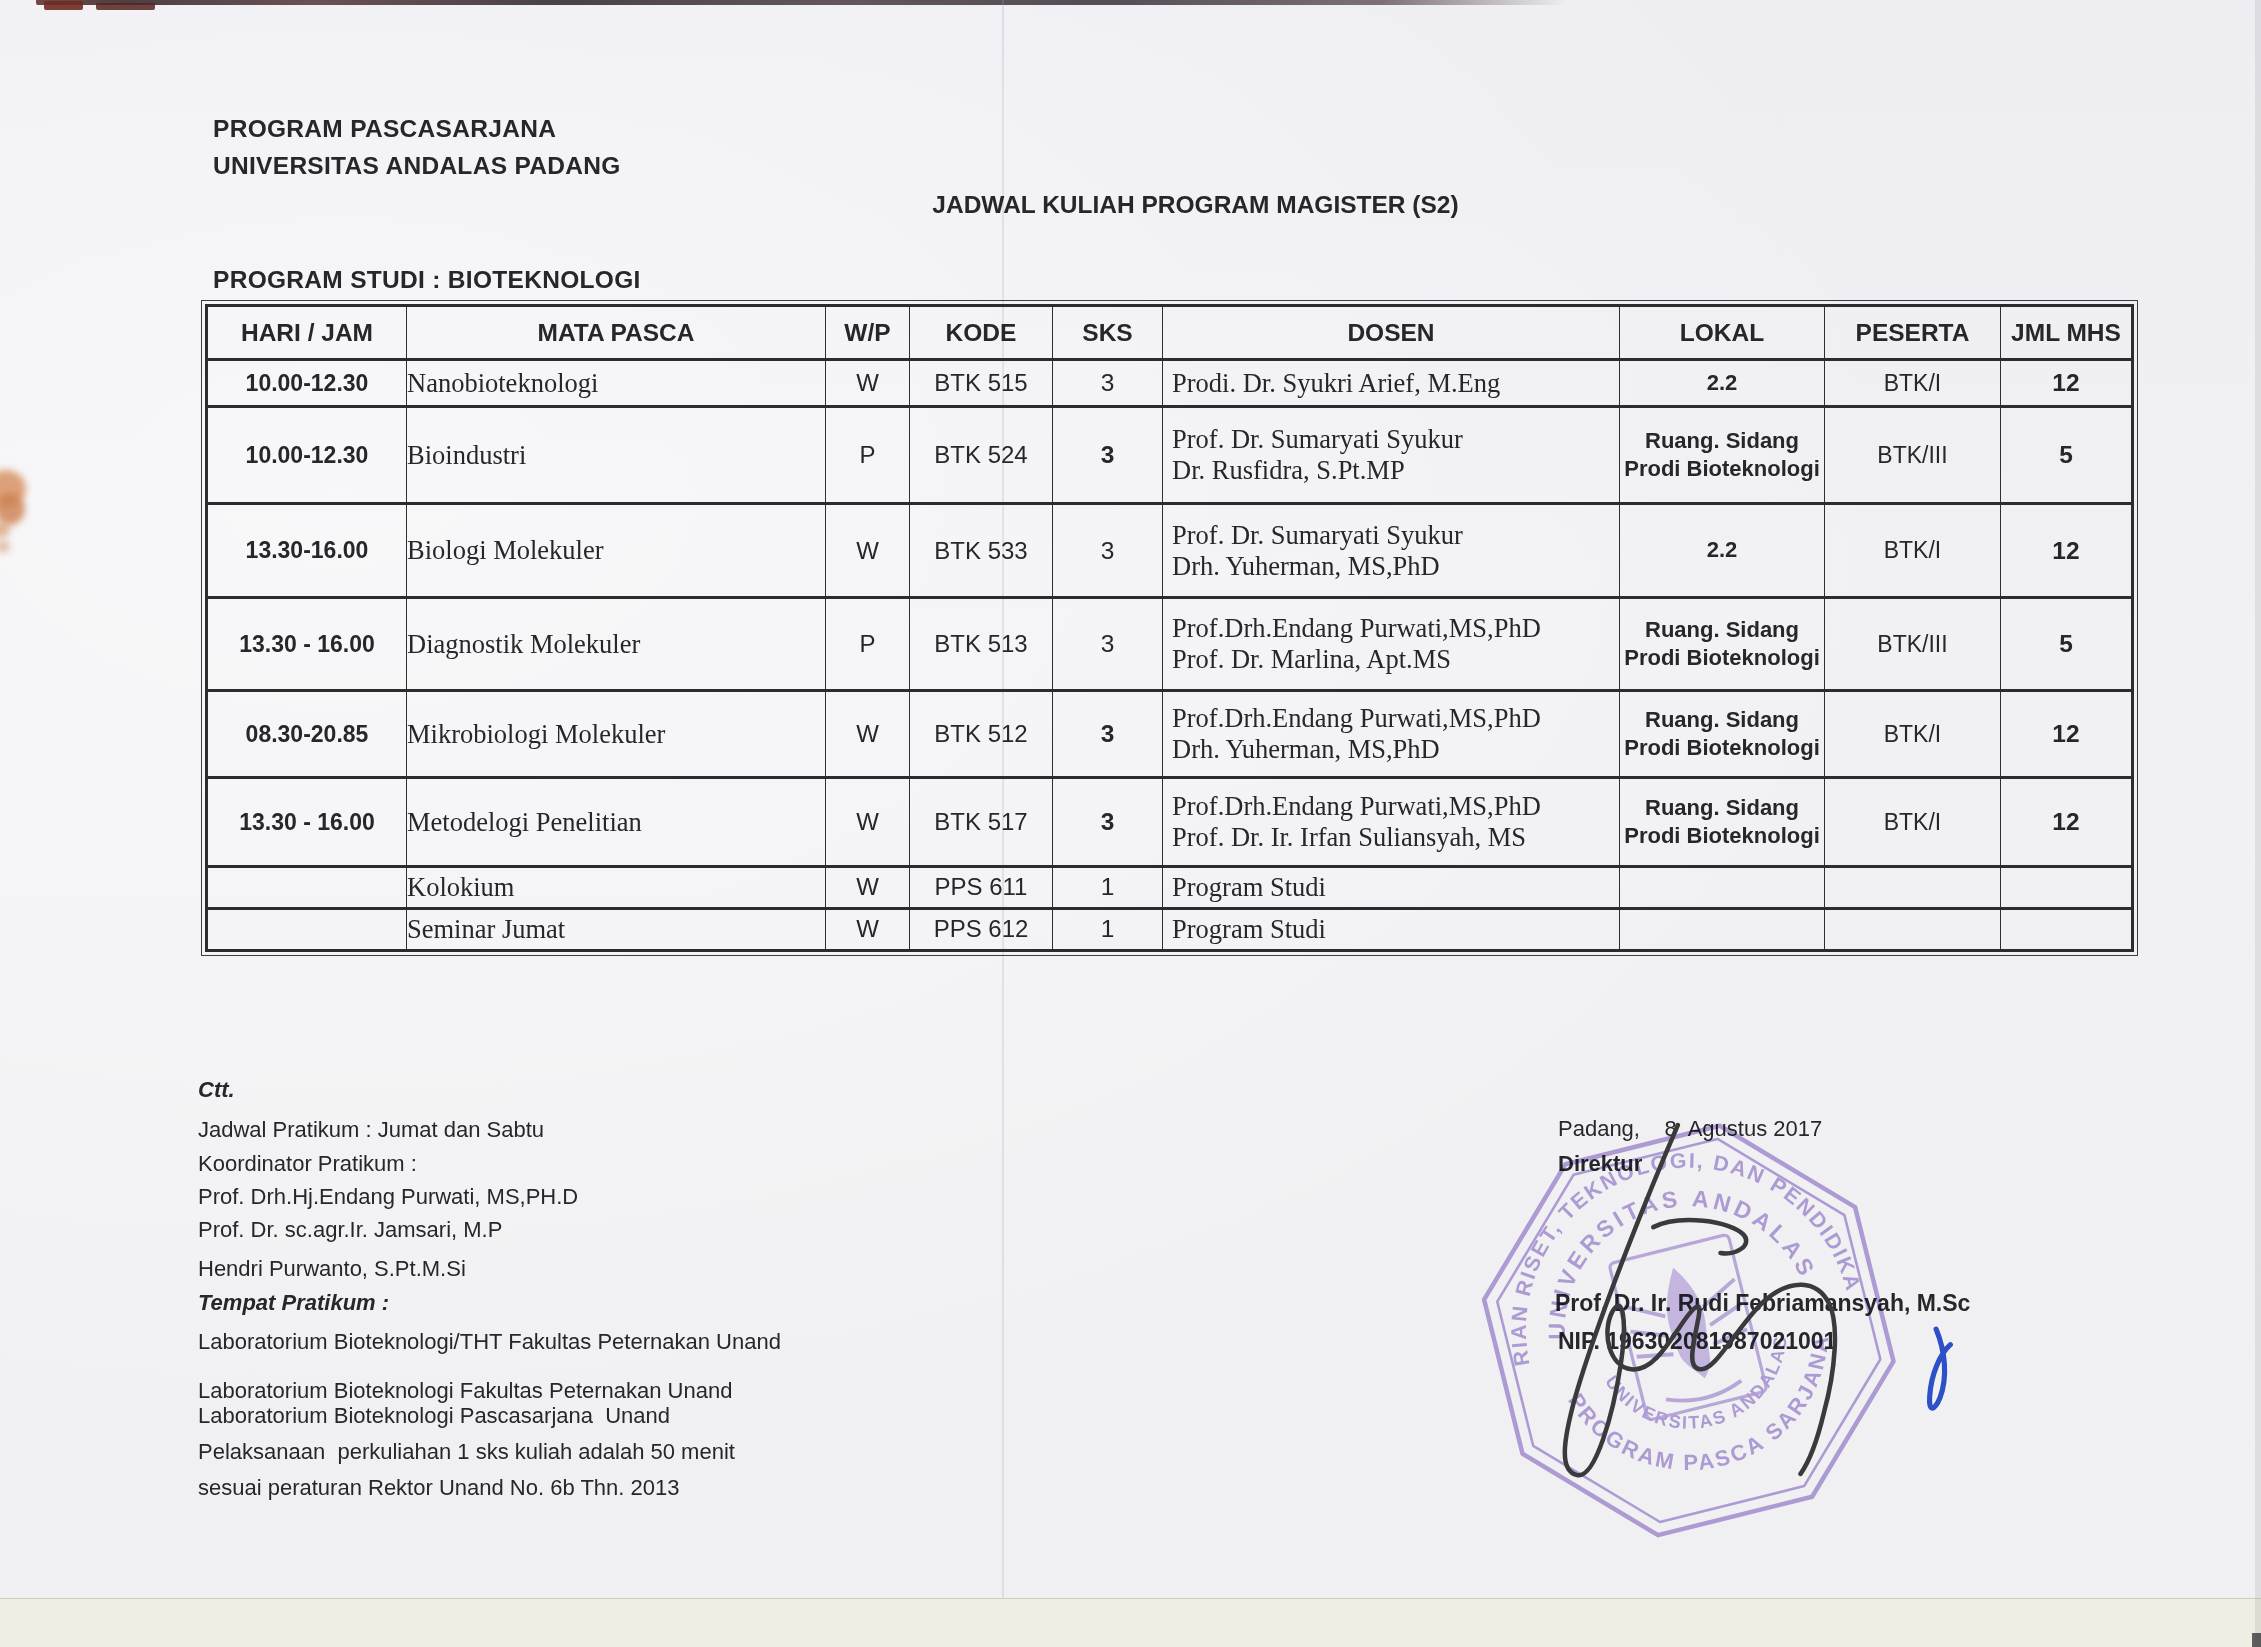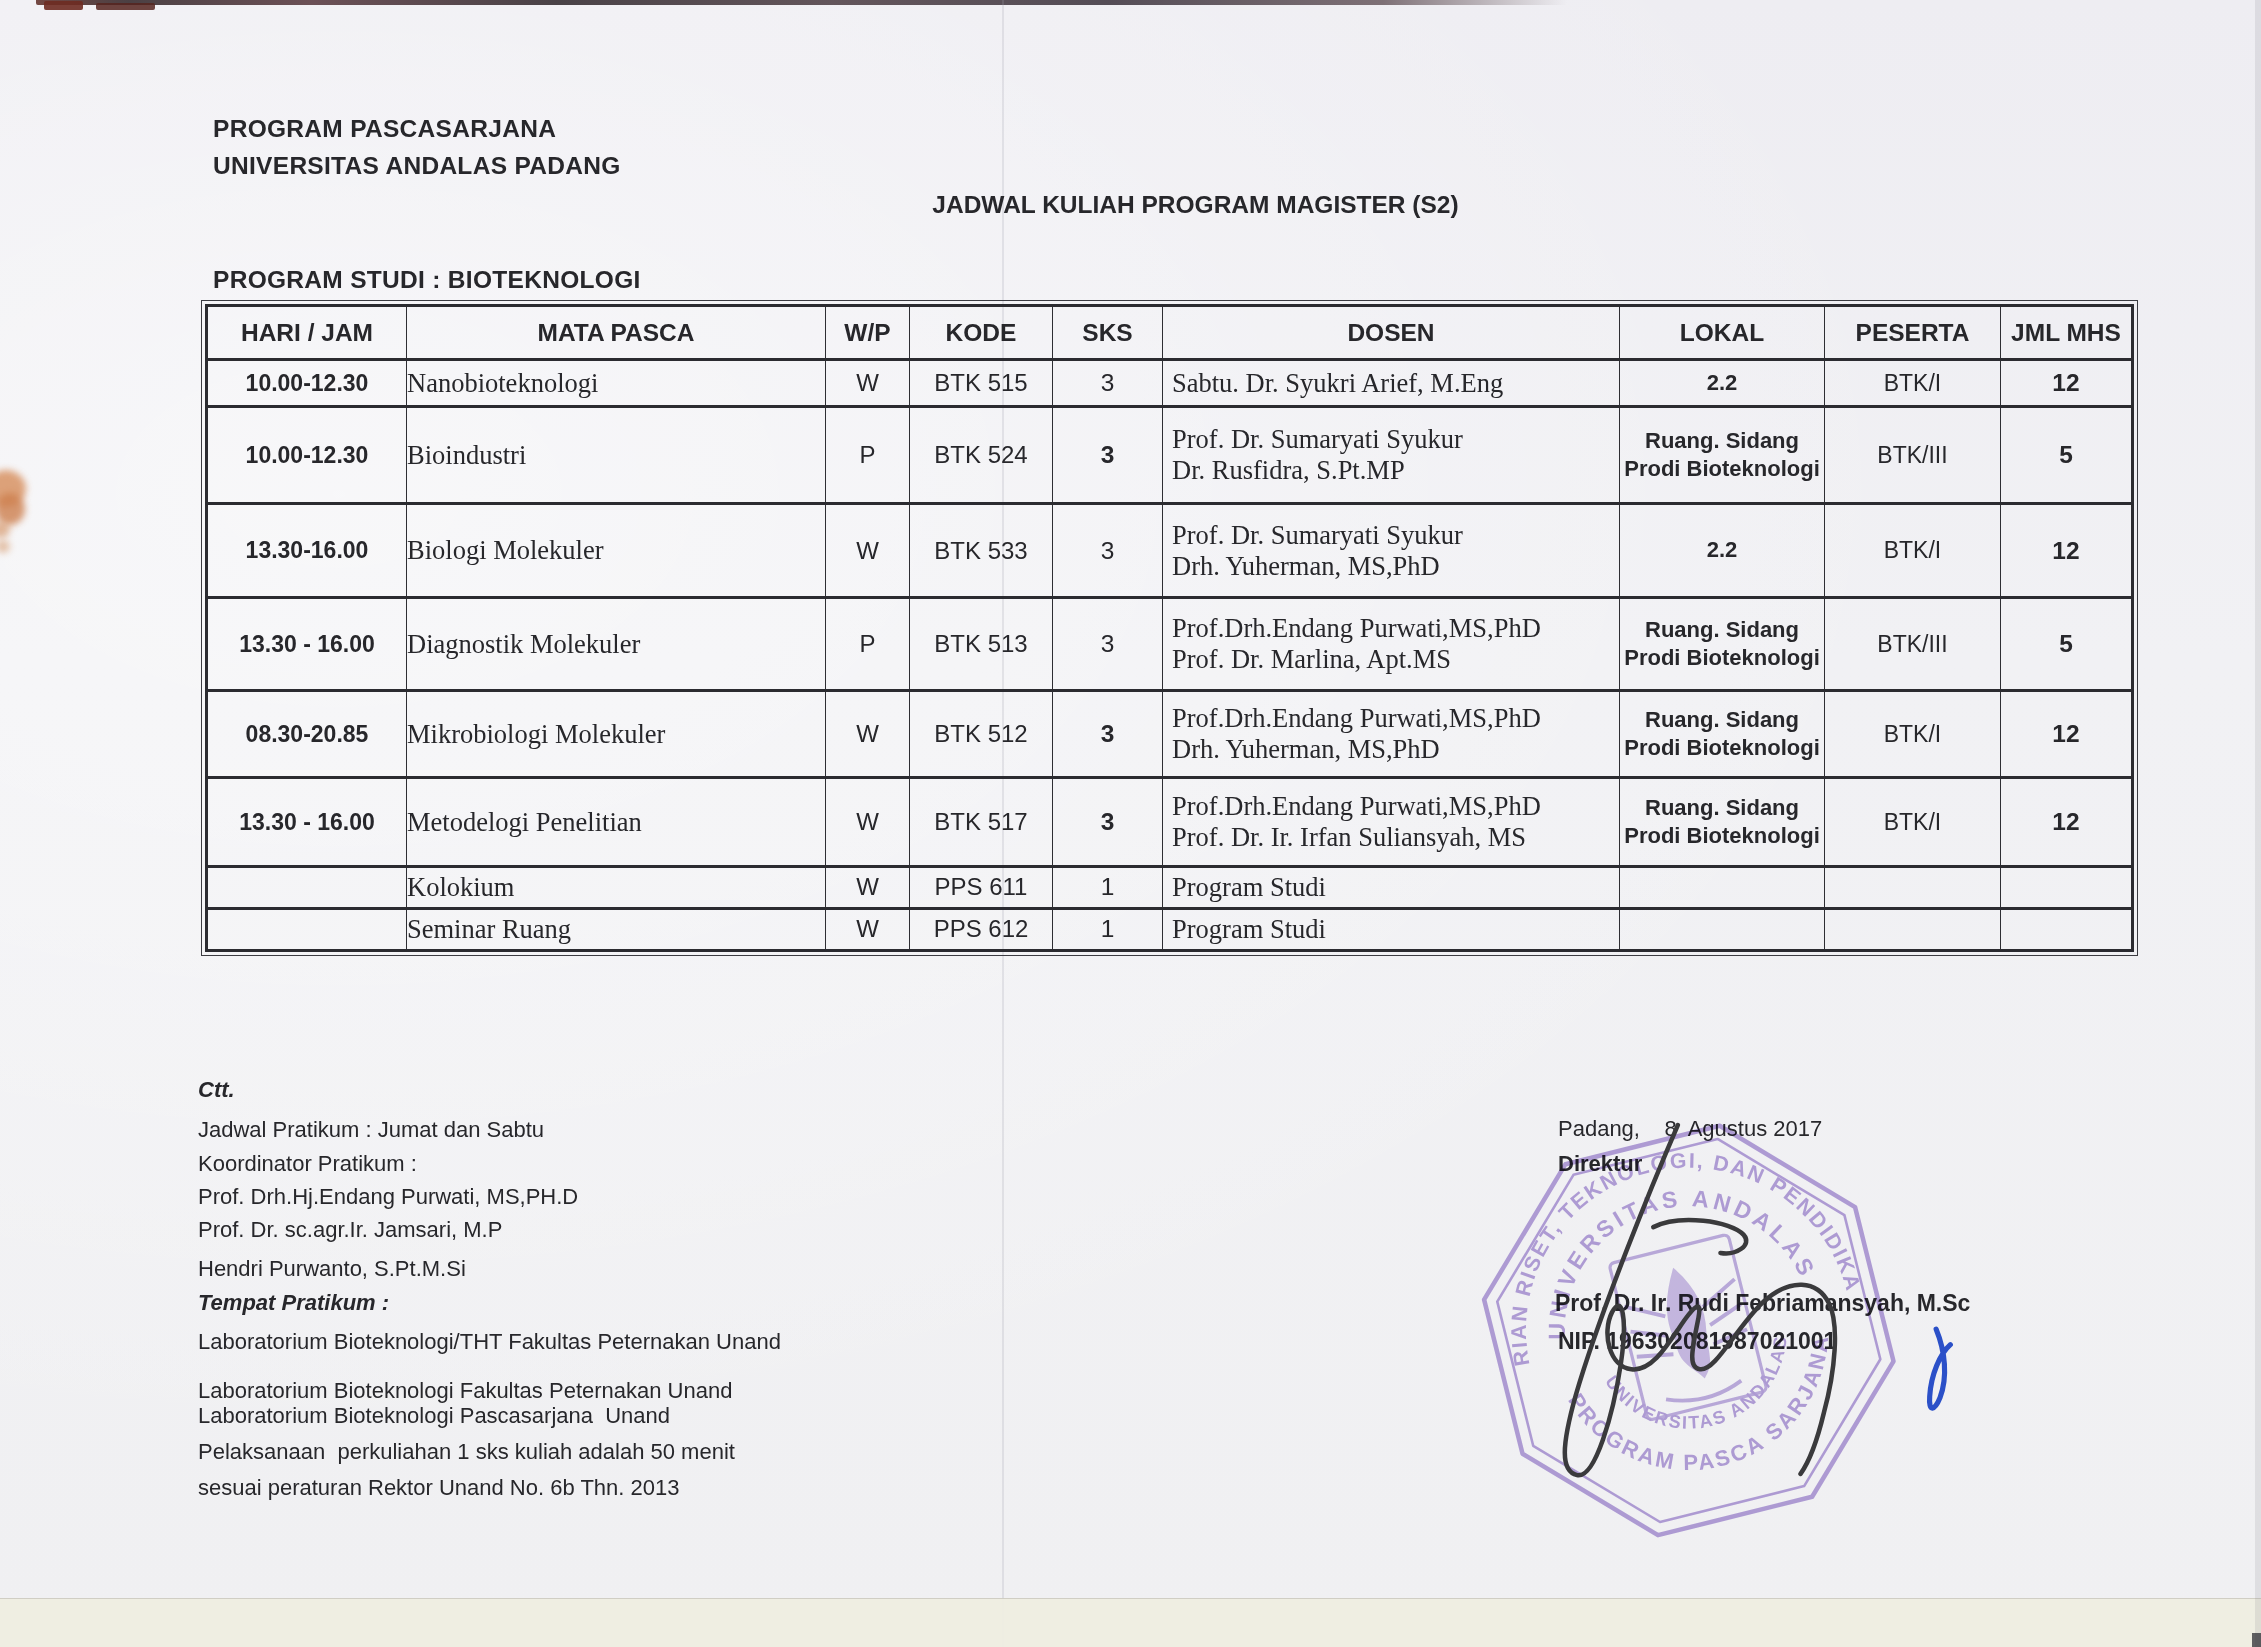--- a/index.html
+++ b/index.html
@@ -104,21 +104,21 @@
     </tr>
 
 
     <tr style="height:47px">
       <td class="c-time">10.00-12.30</td>
       <td class="c-course">Nanobioteknologi</td>
       <td class="c-wp">W</td>
       <td class="c-kode">BTK 515</td>
       <td class="c-sks">3</td>
       <td class="c-dosen">
-            <div class="dosen-one">Sabtu. Dr. Syukri Arief,  M.Eng</div>
+            <div class="dosen-one">Prodi. Dr. Syukri Arief,  M.Eng</div>
           </td>
       <td class="c-lokal">2.2</td>
       <td class="c-peserta">BTK/I</td>
       <td class="c-jml">12</td>
     </tr>
 
     <tr style="height:97px">
       <td class="c-time">10.00-12.30</td>
       <td class="c-course">Bioindustri</td>
       <td class="c-wp">P</td>
@@ -213,21 +213,21 @@
       <td class="c-dosen">
             <div class="dosen-one">Program Studi</div>
           </td>
       <td class="c-lokal"></td>
       <td class="c-peserta"></td>
       <td class="c-jml"></td>
     </tr>
 
     <tr style="height:37px">
       <td class="c-time"></td>
-      <td class="c-course">Seminar Ruang</td>
+      <td class="c-course">Seminar Jumat</td>
       <td class="c-wp">W</td>
       <td class="c-kode">PPS 612</td>
       <td class="c-sks">1</td>
       <td class="c-dosen">
             <div class="dosen-one">Program Studi</div>
           </td>
       <td class="c-lokal"></td>
       <td class="c-peserta"></td>
       <td class="c-jml"></td>
     </tr>

